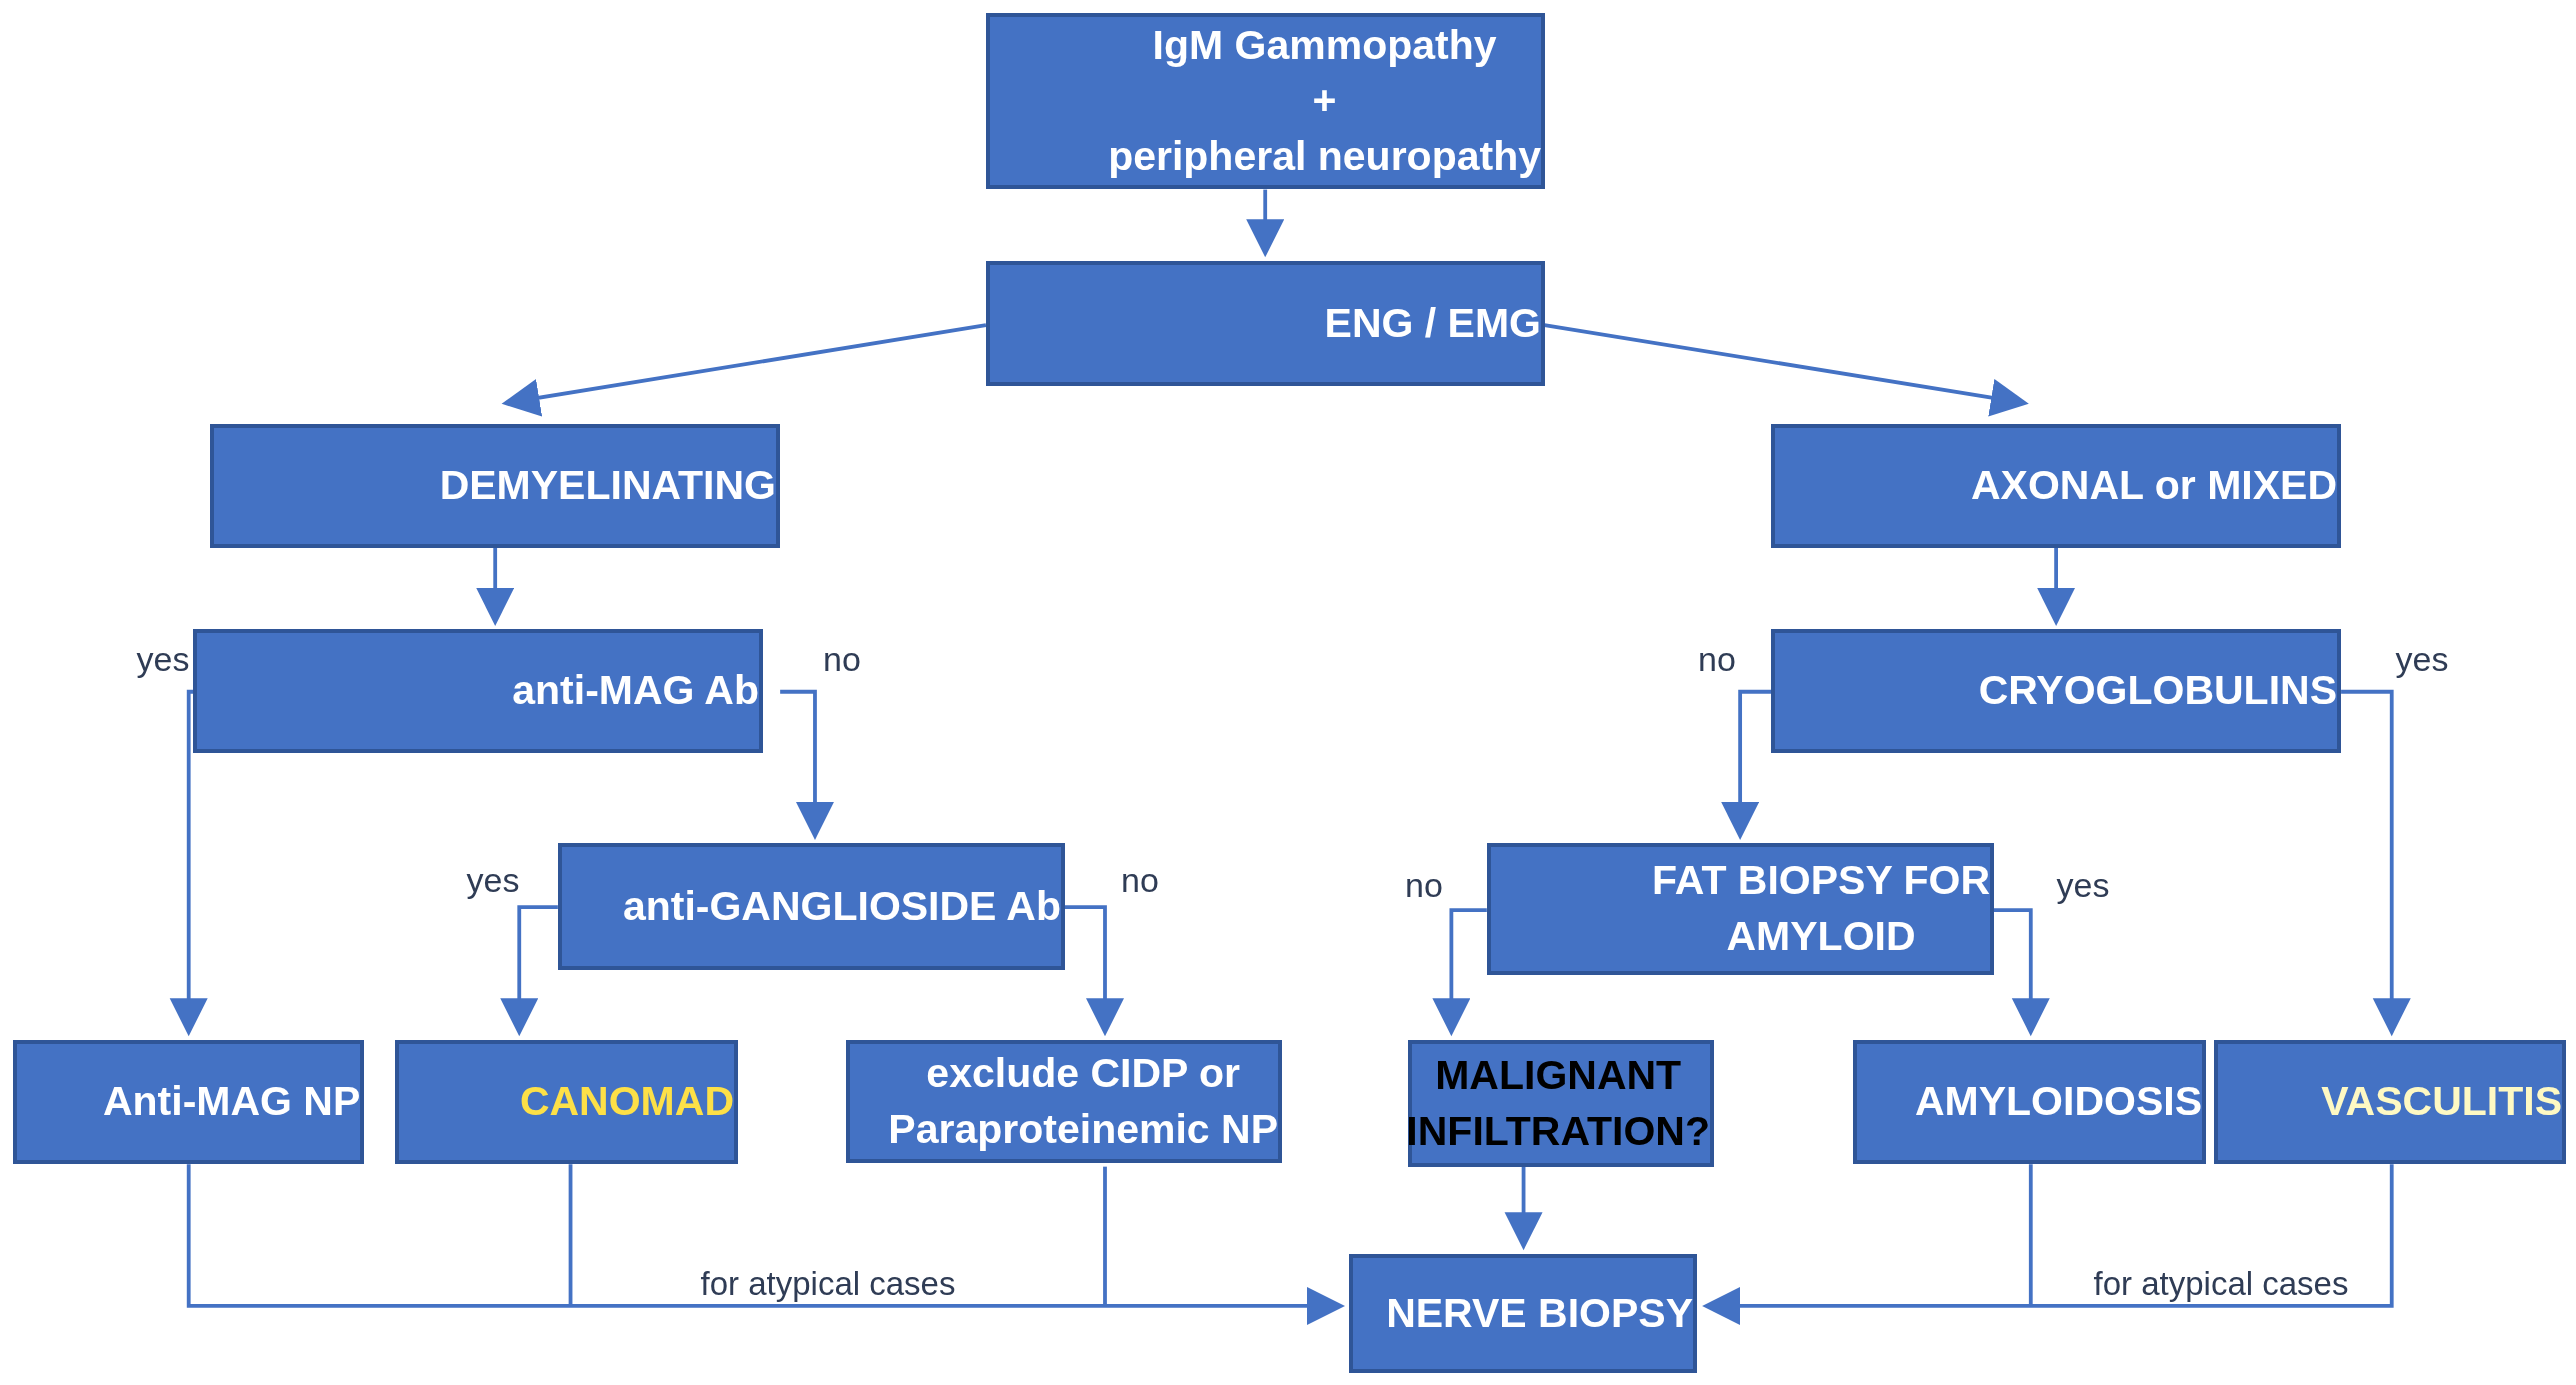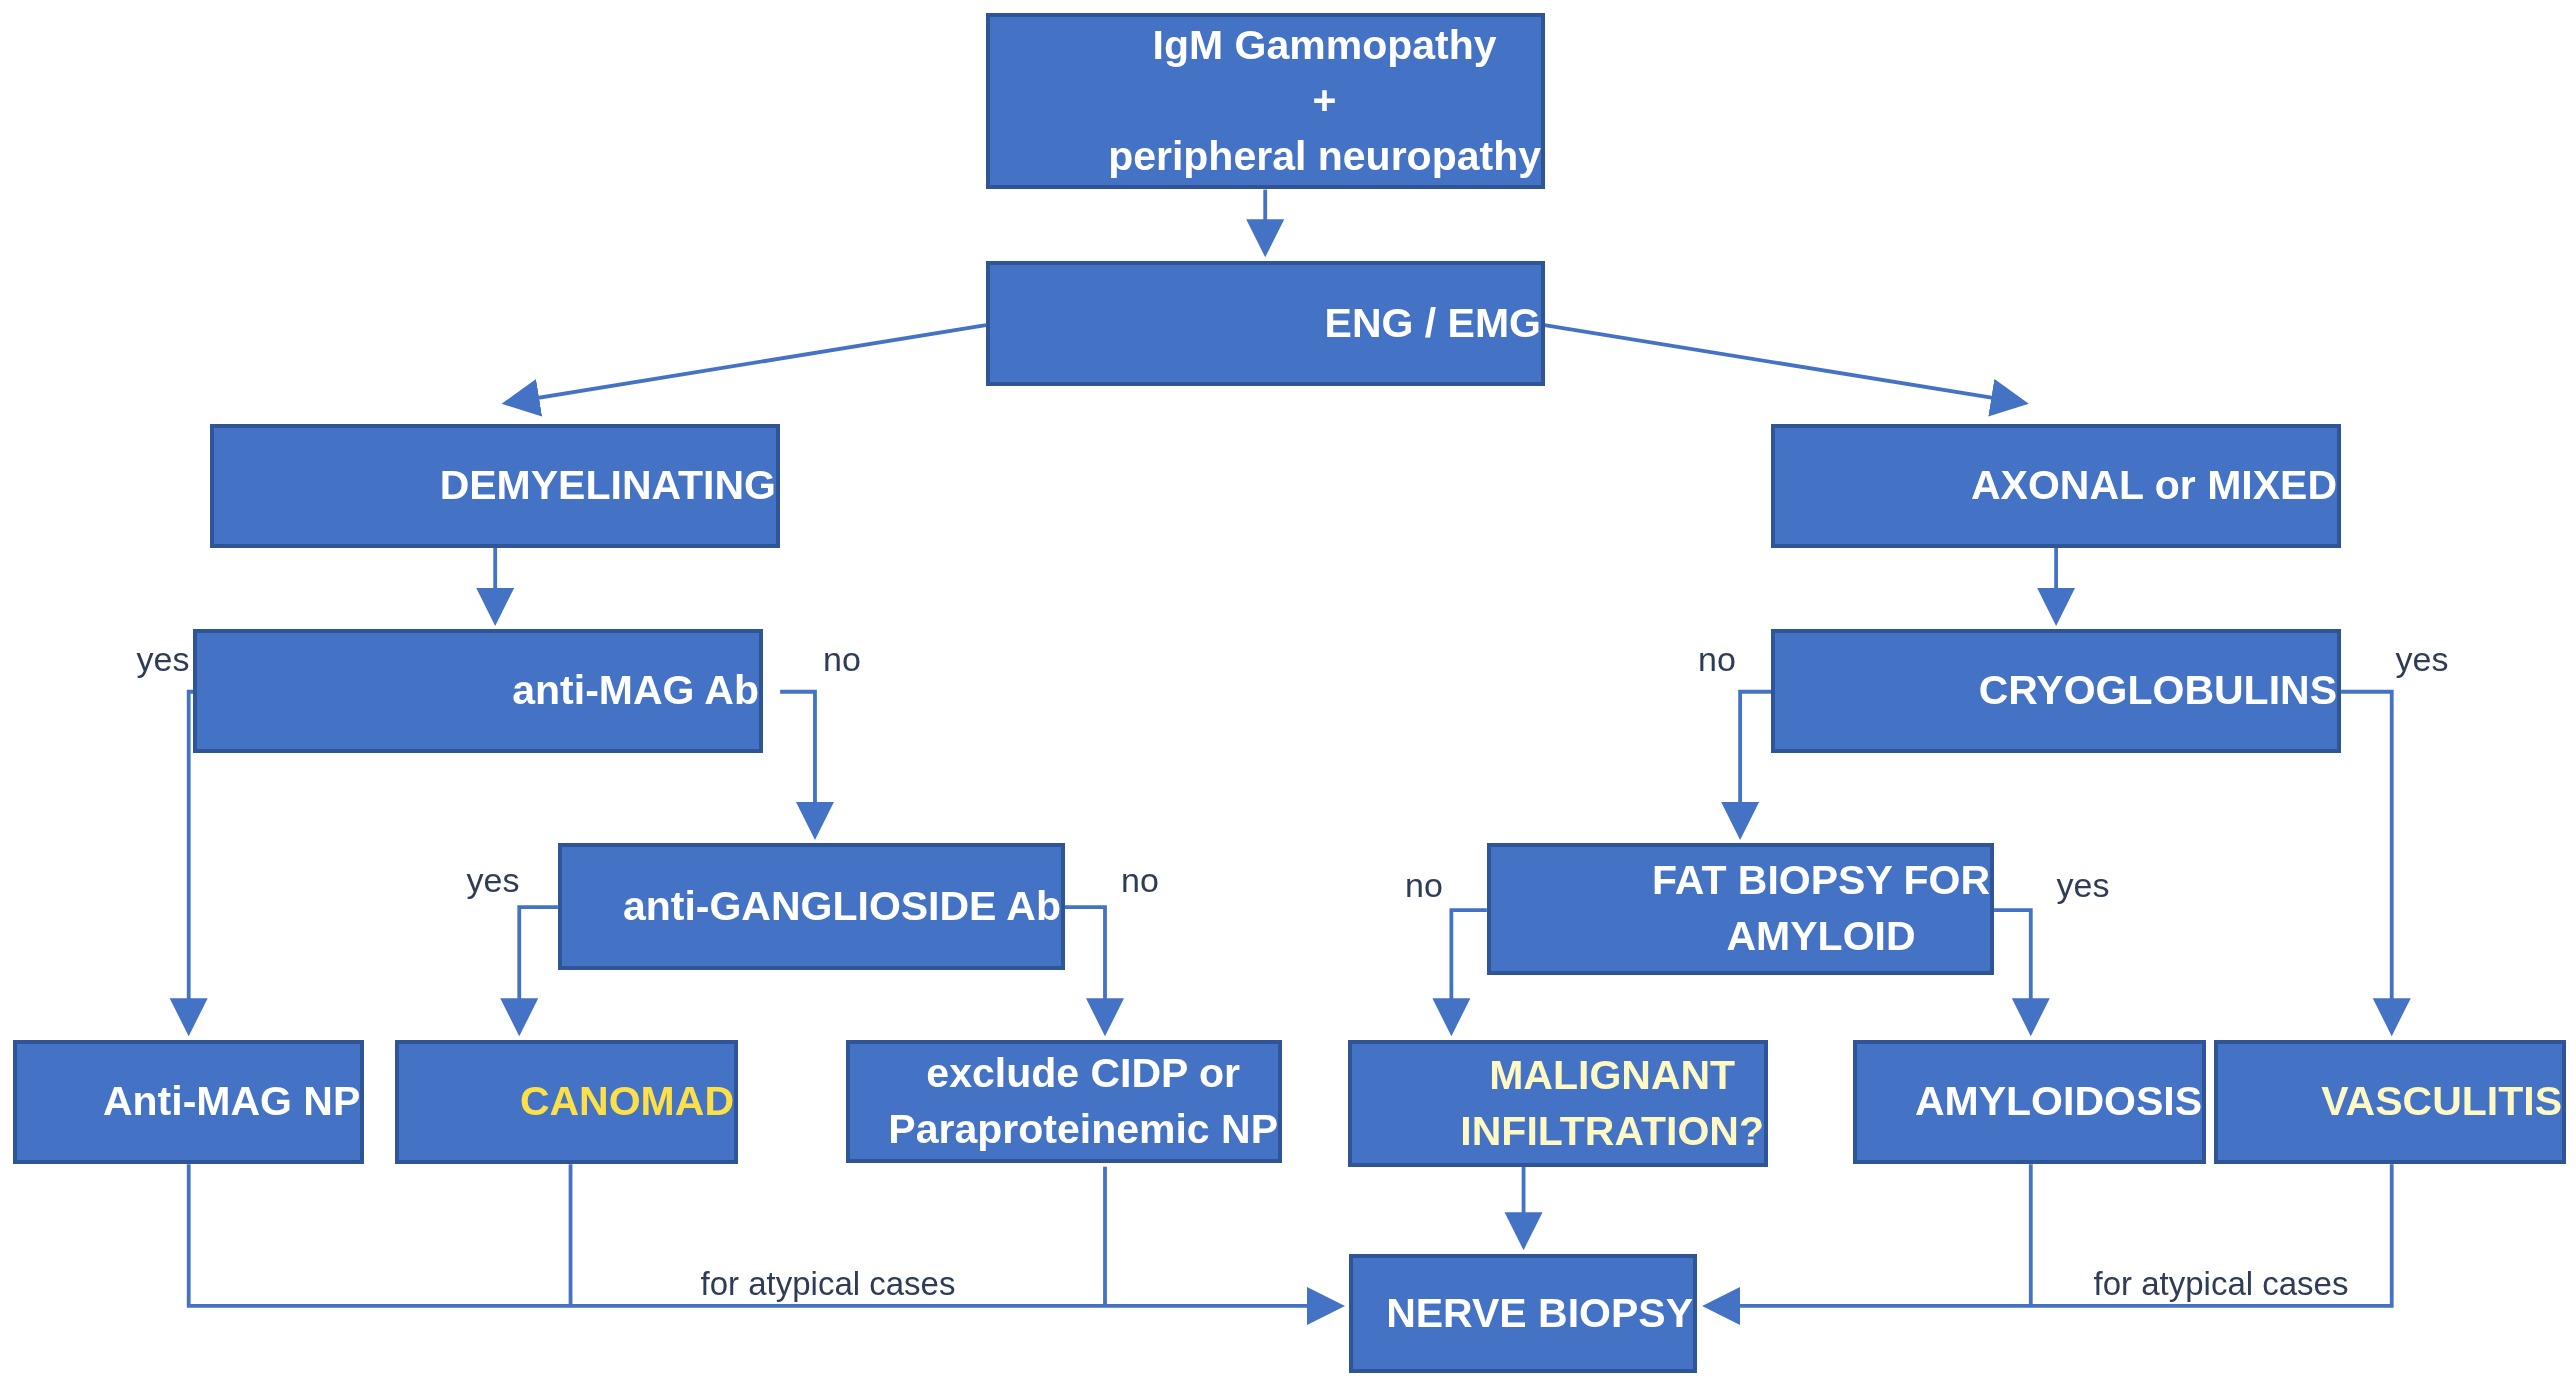--- a/index.html
+++ b/index.html
@@ -90,21 +90,21 @@
     <div class="node" style="left: 1771px; top: 424px; width: 570px; height: 124px; background: rgb(68, 114, 196); border-color: rgb(47, 85, 151); color: rgb(255, 255, 255);"><span>AXONAL or MIXED</span></div>
     <div class="node" style="left: 193px; top: 629px; width: 570px; height: 124px; background: rgb(68, 114, 196); border-color: rgb(47, 85, 151); color: rgb(255, 255, 255);"><span>anti-MAG Ab</span></div>
     <div class="node" style="left: 1771px; top: 629px; width: 570px; height: 124px; background: rgb(68, 114, 196); border-color: rgb(47, 85, 151); color: rgb(255, 255, 255);"><span>CRYOGLOBULINS</span></div>
     <div class="node" style="left: 558px; top: 843px; width: 507px; height: 127px; background: rgb(68, 114, 196); border-color: rgb(47, 85, 151); color: rgb(255, 255, 255);"><span>anti-GANGLIOSIDE Ab</span></div>
     <div class="node" style="left: 1487px; top: 843px; width: 507px; height: 132px; background: rgb(68, 114, 196); border-color: rgb(47, 85, 151); color: rgb(255, 255, 255);"><span>FAT BIOPSY FOR
 AMYLOID</span></div>
     <div class="node" style="left: 13.3px; top: 1040px; width: 351px; height: 124px; background: rgb(68, 114, 196); border-color: rgb(47, 85, 151); color: rgb(255, 255, 255);"><span>Anti-MAG NP</span></div>
     <div class="node" style="left: 395px; top: 1040px; width: 343px; height: 124px; background: rgb(68, 114, 196); border-color: rgb(47, 85, 151); color: #fde047;"><span>CANOMAD</span></div>
     <div class="node" style="left: 846px; top: 1040px; width: 436px; height: 123px; background: rgb(68, 114, 196); border-color: rgb(47, 85, 151); color: rgb(255, 255, 255);"><span>exclude CIDP or
 Paraproteinemic NP</span></div>
-    <div class="node" style="left: 1348px; top: 1040px; width: 420px; height: 127px; background: rgb(68, 114, 196); border-color: rgb(47, 85, 151); color: #fef9c3;"><span>MALIGNANT
+    <div class="node" style="left: 1408px; top: 1040px; width: 306px; height: 127px; background: rgb(68, 114, 196); border-color: rgb(47, 85, 151); color: #000000;"><span>MALIGNANT
 INFILTRATION?</span></div>
     <div class="node" style="left: 1853px; top: 1040px; width: 353px; height: 124px; background: rgb(68, 114, 196); border-color: rgb(47, 85, 151); color: rgb(255, 255, 255);"><span>AMYLOIDOSIS</span></div>
     <div class="node" style="left: 2214px; top: 1040px; width: 352px; height: 124px; background: rgb(68, 114, 196); border-color: rgb(47, 85, 151); color: #fef9c3;"><span>VASCULITIS</span></div>
     <div class="node" style="left: 1349px; top: 1254px; width: 348px; height: 119px; background: rgb(68, 114, 196); border-color: rgb(47, 85, 151); color: rgb(255, 255, 255);"><span>NERVE BIOPSY</span></div>
     <div class="edge-label" style="left: 163px; top: 659px; color: rgb(47, 60, 85);">yes</div>
     <div class="edge-label" style="left: 842px; top: 659px; color: rgb(47, 60, 85);">no</div>
     <div class="edge-label" style="left: 493px; top: 880px; color: rgb(47, 60, 85);">yes</div>
     <div class="edge-label" style="left: 1140px; top: 880px; color: rgb(47, 60, 85);">no</div>
     <div class="edge-label" style="left: 1717px; top: 659px; color: rgb(47, 60, 85);">no</div>
     <div class="edge-label" style="left: 2422px; top: 659px; color: rgb(47, 60, 85);">yes</div>

